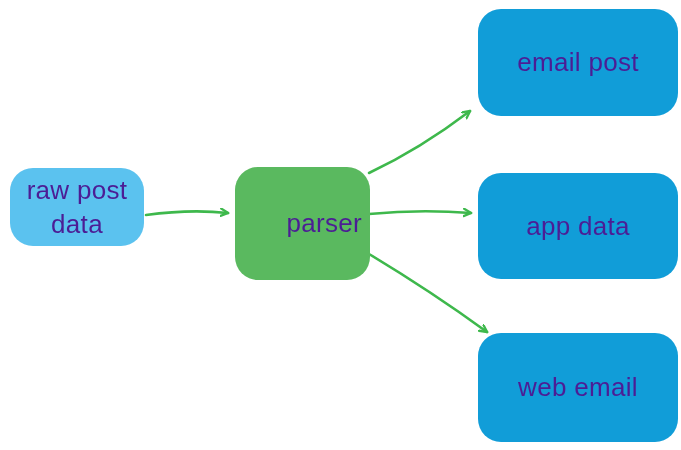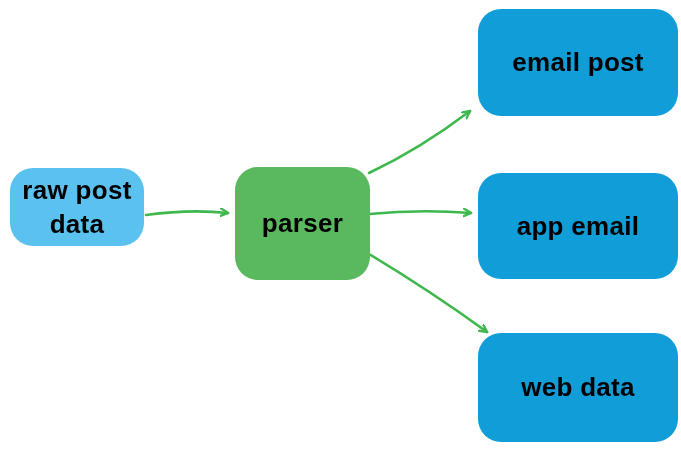--- a/index.html
+++ b/index.html
@@ -28,25 +28,25 @@
     stroke-width: 2.6px;
     stroke-linecap: round;
   }
   .node {
     position: absolute;
     display: flex;
     align-items: center;
     justify-content: center;
     text-align: center;
     border-radius: 23px;
-    color: #000000;
+    color: #4c1d95;
     font-size: 26px;
     line-height: 1.32;
     letter-spacing: 0.3px;
-    font-weight: 700;
+    font-weight: 400;
   }
   .node span { display: block; padding: 0 8px; }
   #node-raw  { left: 10px;  top: 168px; width: 134px; height: 78px; }
   #node-parser { left: 235px; top: 167px; width: 135px; height: 113px; }
   #node-email { left: 478px; top: 9px;   width: 200px; height: 107px; }
   #node-app   { left: 478px; top: 173px; width: 200px; height: 106px; }
   #node-web   { left: 478px; top: 333px; width: 200px; height: 109px; }
 </style>
 </head>
 <body>
@@ -62,29 +62,29 @@
     <path class="edge" d="M146,215 Q190,209 228,213" marker-end="url(#arrowhead)" stroke="#3eb84c"></path>
     <path class="edge" d="M369,173 Q420,149 470,111" marker-end="url(#arrowhead)" stroke="#3eb84c"></path>
     <path class="edge" d="M369,214 Q420,209 471,213" marker-end="url(#arrowhead)" stroke="#3eb84c"></path>
     <path class="edge" d="M369,254 Q432,292 487,332" marker-end="url(#arrowhead)" stroke="#3eb84c"></path>
   </svg>
 
   <div class="node" id="node-raw" style="background: rgb(91, 194, 239);">
     <span>raw post data</span>
   </div>
 
-  <div class="node" id="node-parser" style="background: rgb(90, 185, 95);">
+  <div class="node" id="node-parser" style="background: rgb(90, 185, 95); justify-content: flex-end;">
     <span>parser</span>
   </div>
 
   <div class="node" id="node-email" style="background: rgb(17, 157, 216);">
     <span>email post</span>
   </div>
 
   <div class="node" id="node-app" style="background: rgb(17, 157, 216);">
-    <span>app email</span>
+    <span>app data</span>
   </div>
 
   <div class="node" id="node-web" style="background: rgb(17, 157, 216);">
-    <span>web data</span>
+    <span>web email</span>
   </div>
 
 </div>
 
 </body></html>

